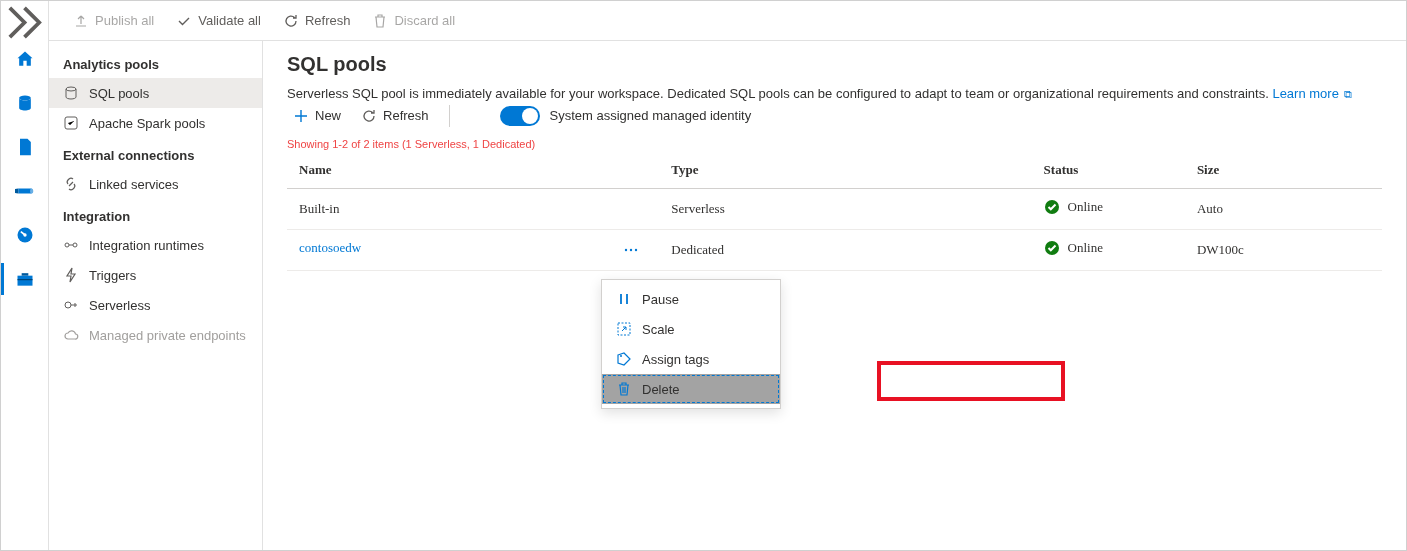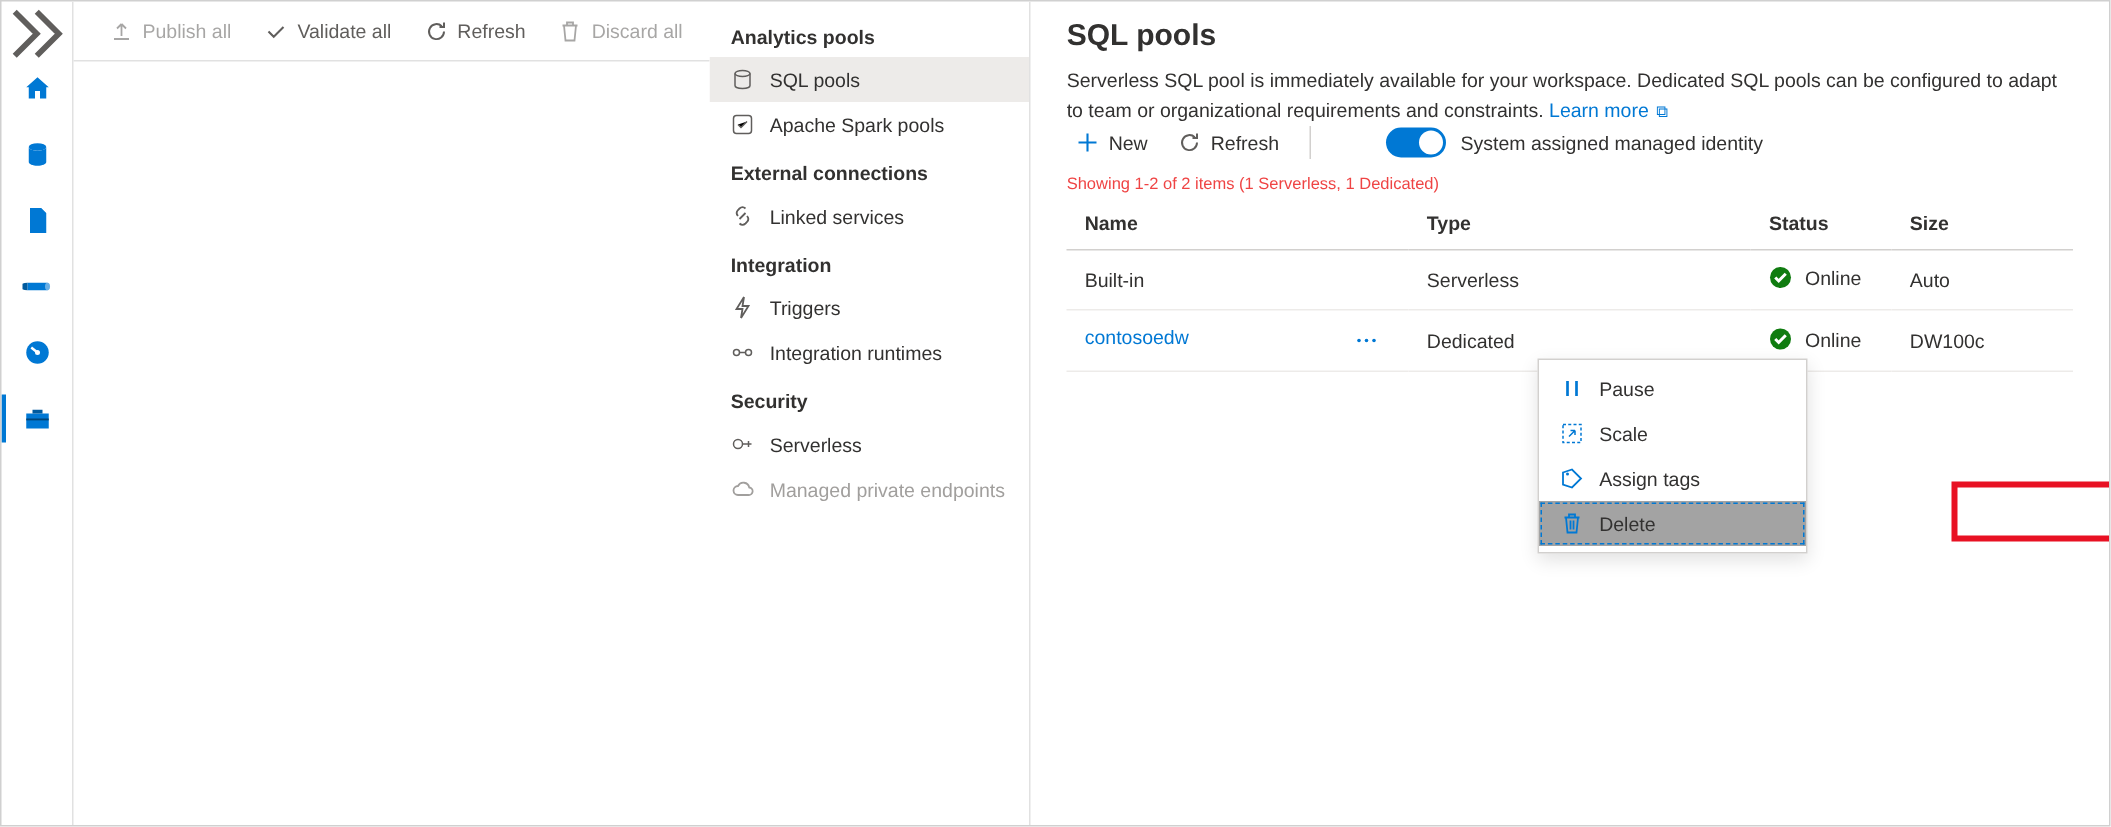--- a/index.html
+++ b/index.html
@@ -28,21 +28,21 @@
   }
   .rail .ritem {
     width: 100%; height: 44px; display: flex; align-items: center; justify-content: center;
     cursor: pointer; position: relative;
   }
   .rail .ritem svg { width: 20px; height: 20px; }
   .rail .ritem.active::before {
     content: ""; position: absolute; left: 0; top: 6px; bottom: 6px; width: 3px; background: #0078d4;
   }
   
-  .main { flex: 1; display: flex; flex-direction: row; min-width: 0; }
+  .main { flex: 1; display: flex; flex-direction: column; min-width: 0; }
   
   .toolbar {
     height: 40px; display: flex; align-items: center; gap: 6px;
     padding: 0 10px 0 16px; border-bottom: 1px solid #e1e1e1;
     color: #605e5c;
   }
   .tbtn {
     display: inline-flex; align-items: center; gap: 6px;
     padding: 4px 8px; cursor: pointer; color: #605e5c;
     font-size: 13px;
@@ -83,20 +83,21 @@
     position: relative; cursor: pointer; flex: none;
   }
   .toggle .knob { position: absolute; right: 2px; top: 2px; width: 16px; height: 16px; border-radius: 50%; background: #fff; }
   .toggle-row { display: inline-flex; align-items: center; gap: 10px; padding-left: 36px; }
   .count { font-size: 11px; color: #ef4444; margin: 8px 0 2px; }
   
   .tbl { width: 100%; border-collapse: collapse; table-layout: fixed; }
   .tbl th, .tbl td {
     text-align: left; font-size: 13px; padding: 10px 12px;
     border-bottom: 1px solid #edebe9;
+    font-family: Liberation Serif, serif;
   }
   .tbl th { font-weight: 600; color: #323130; border-bottom: 1px solid #d2d0ce; }
   .col-name { width: 34%; }
   .col-type { width: 34%; }
   .col-status { width: 14%; }
   .col-size { width: 18%; }
   .linkcell { color: #0078d4; cursor: pointer; }
   .status { display: inline-flex; align-items: flex-end; gap: 8px; }
   .status svg { width: 16px; height: 16px; }
   .rowmore {
@@ -231,34 +232,33 @@
         <div class="navitem">
           <svg viewBox="0 0 16 16">
               <path fill="none" stroke="#605e5c" stroke-width="1.2" d="M6 10l4-4M5 8a3 3 0 0 1 0-4l1-1a3 3 0 0 1 4 0M11 8a3 3 0 0 1 0 4l-1 1a3 3 0 0 1-4 0"></path>
             </svg>
           <span>Linked services</span>
         </div>
 
         <div class="sect-head">Integration</div>
         <div class="navitem">
           <svg viewBox="0 0 16 16">
-              <path fill="none" stroke="#605e5c" stroke-width="1.2" d="M9 1L4 9h4l-1 6 5-8H8z"></path>
-            </svg>
-          <span>Triggers</span>
-        </div>
-        <div class="navitem">
-          <svg viewBox="0 0 16 16">
               <circle cx="4" cy="8" r="2" fill="none" stroke="#605e5c"></circle>
               <circle cx="12" cy="8" r="2" fill="none" stroke="#605e5c"></circle>
               <path stroke="#605e5c" d="M6 8h4"></path>
             </svg>
           <span>Integration runtimes</span>
         </div>
-
-        <div class="sect-head">Security</div>
+        <div class="navitem">
+          <svg viewBox="0 0 16 16">
+              <path fill="none" stroke="#605e5c" stroke-width="1.2" d="M9 1L4 9h4l-1 6 5-8H8z"></path>
+            </svg>
+          <span>Triggers</span>
+        </div>
+
         <div class="navitem">
           <svg viewBox="0 0 16 16">
               <circle cx="5" cy="8" r="3" fill="none" stroke="#605e5c"></circle>
               <path stroke="#605e5c" d="M8 8h6m-2-2v4"></path>
             </svg>
           <span>Serverless</span>
         </div>
         <div class="navitem muted">
           <svg viewBox="0 0 16 16">
               <path fill="none" stroke="currentColor" stroke-width="1.2" d="M5 12a3 3 0 0 1 0-6 4 4 0 0 1 7.5 1A2.5 2.5 0 0 1 12 12z"></path>

